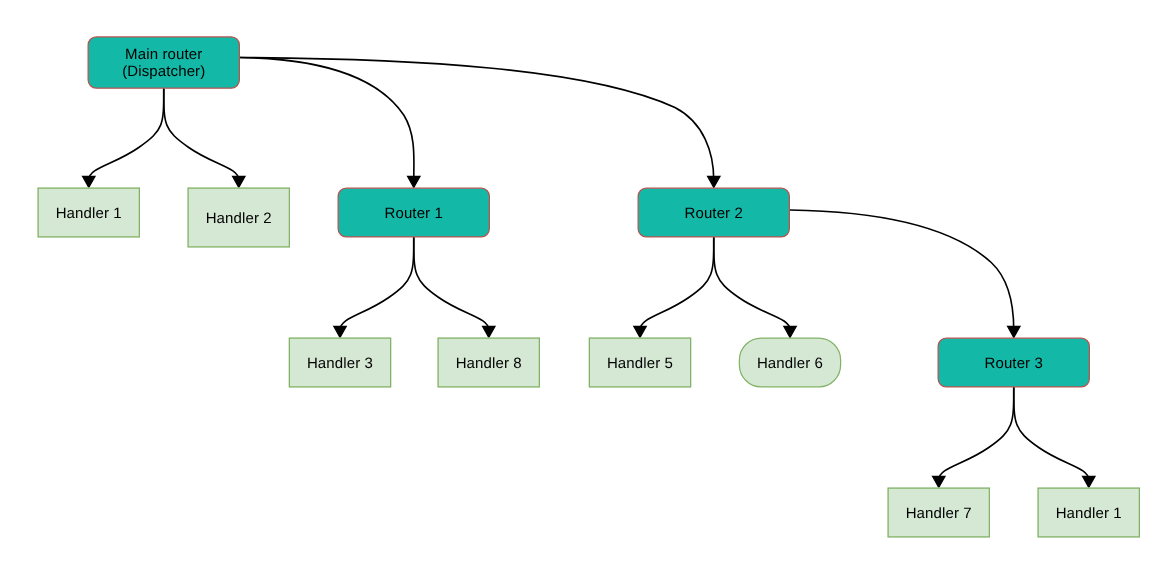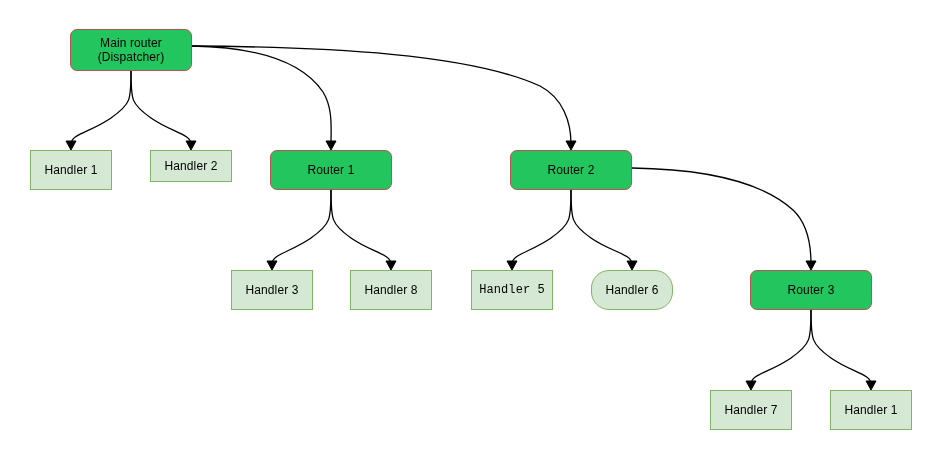--- a/index.html
+++ b/index.html
@@ -33,21 +33,21 @@
     text-align: center;
     font-size: 12px;
     line-height: 14px;
     color: #000000;
     border-width: 1px;
     border-style: solid;
     white-space: pre-line;
     letter-spacing: 0.1px;
   }
   .node-router {
-    background: #22c55e;
+    background: #14b8a6;
     border-color: #b85450;
     border-radius: 7px;
   }
   .node-handler {
     background: #d5e8d4;
     border-color: #82b366;
     border-radius: 0;
     text-align: right;
   }
   .edge-path {
@@ -111,24 +111,24 @@
       </g>
       <g>
         <path class="edge-path" d="M 811 310 C 811 339 811 344 831 358 C 851 372 871 374 871 384"></path>
         <path d="M 866 381 L 871 390 L 876 381 Z" class="arrow-head"></path>
       </g>
     </svg>
   <div id="node-layer">
       <div class="node node-router" style="left: 70px; top: 29px; width: 122px; height: 42px;">Main router
 (Dispatcher)</div>
       <div class="node node-handler" style="left: 30px; top: 150px; width: 82px; height: 40px;">Handler 1</div>
-      <div class="node node-handler" style="left: 150px; top: 150px; width: 82px; height: 32px;">Handler 2</div>
+      <div class="node node-handler" style="left: 150px; top: 150px; width: 82px; height: 48px;">Handler 2</div>
       <div class="node node-router" style="left: 270px; top: 150px; width: 122px; height: 40px;">Router 1</div>
       <div class="node node-router" style="left: 510px; top: 150px; width: 122px; height: 40px;">Router 2</div>
       <div class="node node-handler" style="left: 231px; top: 270px; width: 82px; height: 40px;">Handler 3</div>
       <div class="node node-handler" style="left: 350px; top: 270px; width: 82px; height: 40px;">Handler 8</div>
-      <div class="node node-handler" style="left: 471px; top: 270px; width: 82px; height: 40px; font-family: Liberation Mono, monospace;">Handler 5</div>
+      <div class="node node-handler" style="left: 471px; top: 270px; width: 82px; height: 40px;">Handler 5</div>
       <div class="node node-handler" style="left: 591px; top: 270px; width: 82px; height: 40px; border-radius: 18px;">Handler 6</div>
       <div class="node node-router" style="left: 750px; top: 270px; width: 122px; height: 40px;">Router 3</div>
       <div class="node node-handler" style="left: 710px; top: 390px; width: 82px; height: 40px;">Handler 7</div>
       <div class="node node-handler" style="left: 830px; top: 390px; width: 82px; height: 40px;">Handler 1</div>
     </div>
 </div>
 
 </body></html>

